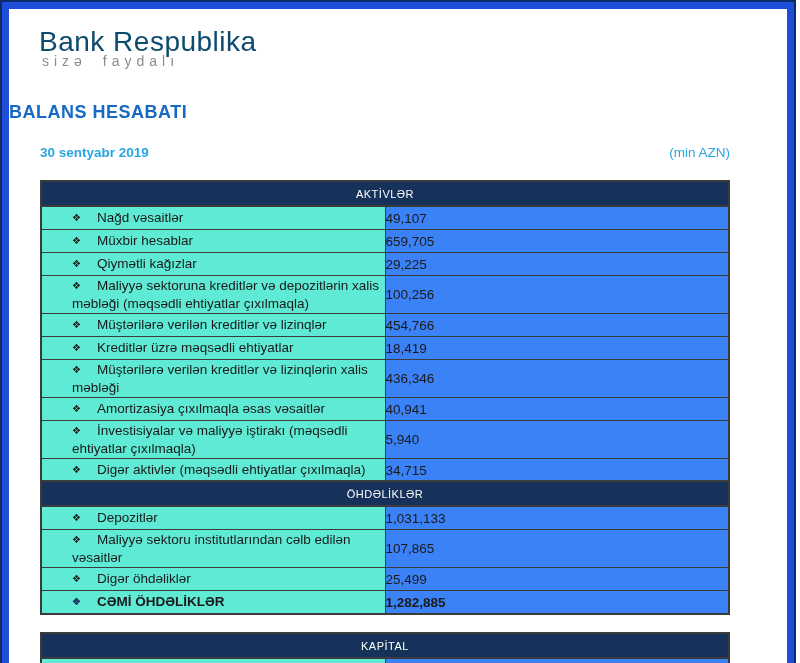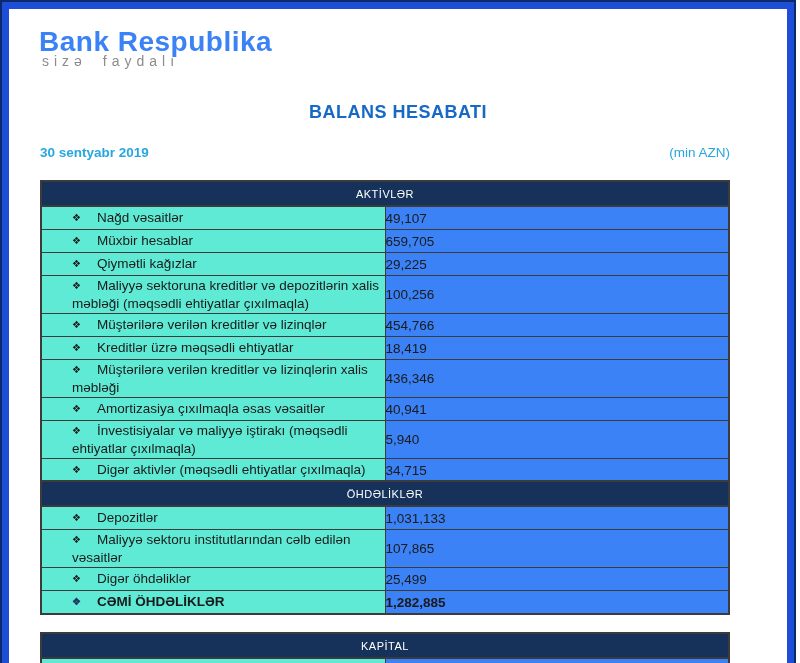--- a/index.html
+++ b/index.html
@@ -15,31 +15,30 @@
     box-sizing: border-box;
   }
   .frame-inner {
     width: 100%; height: 100%;
     border: 7px solid #1e4ed8; border-bottom: none;
     box-sizing: border-box;
     position: relative;
   }
   .logo-title {
     position: absolute; left: 30px; top: 17px;
-    font-size: 28px; font-weight: bold; color: #3b82f6;
+    font-size: 28px; font-weight: normal; color: #0c4a6e;
     letter-spacing: 0.5px;
   }
   .logo-tagline {
     position: absolute; left: 33px; top: 44px;
     font-size: 14px; color: #8c8c8c;
     letter-spacing: 5px; word-spacing: 7px;
   }
   .doc-title {
     position: absolute; left: 0; top: 93px; width: 100%;
-    text-align: center;
     font-size: 18px; font-weight: bold; color: #1669c5;
     letter-spacing: 0.5px;
   }
   .meta-row {
     position: absolute; left: 31px; top: 136px; width: 690px;
     display: flex; justify-content: space-between; align-items: baseline;
   }
   .report-date { font-size: 13.5px; font-weight: bold; color: #27a7e0; }
   .unit-note  { font-size: 13.5px; color: #27a7e0; }
 

